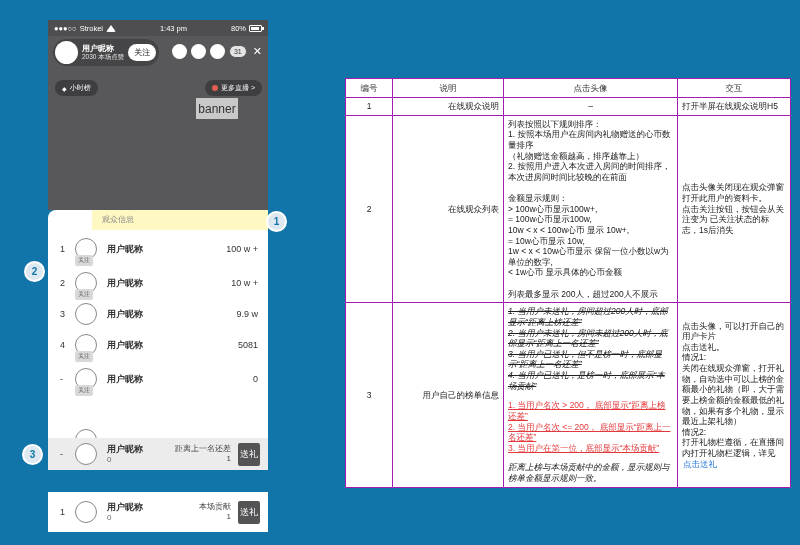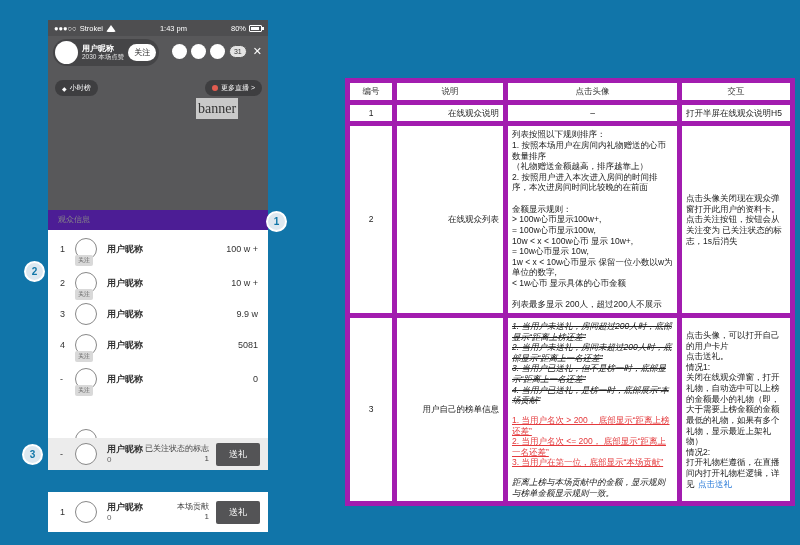--- a/index.html
+++ b/index.html
@@ -32,28 +32,28 @@
                 font-size:7px; color:#333; display:inline-flex; align-items:center; justify-content:center; padding:0 3px; }
   .close { color:#fff; font-size:11px; line-height:1; margin-left:2px; }
 
   .sub-row { position:absolute; top:44px; left:7px; right:6px; display:flex; justify-content:space-between; align-items:center; }
   .tag-pill { background:#3e3e40; color:#fff; font-size:7px; border-radius:9px; padding:3px 7px;
               display:inline-flex; align-items:center; gap:3px; }
   .diamond { font-size:6px; font-style:normal; }
   .dot { width:6px; height:6px; border-radius:50%; background:#e25c50; display:inline-block; }
 
   .banner { position:absolute; top:62px; right:30px; width:42px; height:21px; background:#c9c9c9;
-            color:#333; font-size:14px; display:flex; align-items:center; justify-content:center; border:none;font-family:Liberation Serif, serif; }
+            color:#333; font-size:12px; display:flex; align-items:center; justify-content:center; border:none; }
 
   .panel { height:260px; background:#fff; border-radius:8px 8px 0 0; display:flex; flex-direction:column; }
   .panel-hd { height:36px; position:relative; display:flex; align-items:center; justify-content:center; flex:none; }
   .panel-title { font-size:12px; font-weight:bold; color:#333; }
   .help { position:absolute; right:10px; top:11px; width:13px; height:13px; border:1px solid #999; border-radius:50%;
           color:#777; font-size:8px; line-height:11px; text-align:center; }
-  .section { height:20px; background:#4c1d95; color:#888; font-size:8px; line-height:20px; padding-left:10px; flex:none; }
+  .section { height:20px; background:#fef9c3; color:#888; font-size:8px; line-height:20px; padding-left:10px; flex:none;margin-left:44px; }
   .rows { flex:1; position:relative; overflow:hidden; padding-top:2px; }
   .vrow { display:flex; align-items:center; height:34px; padding:0 10px 0 12px; }
   .vrow.short { height:28px; }
   .rank { width:15px; font-size:9px; color:#333; flex:none; }
   .avatar-wrap { position:relative; width:24px; margin-right:8px; flex:none; }
   .avatar { display:block; width:22px; height:22px; border:1px solid #888; border-radius:50%; background:#fff; }
   .follow-badge { position:absolute; left:0; bottom:-6px; background:#d9d9d9; color:#555; font-size:6px;
                   padding:1px 3px; border-radius:2px; border:none; }
   .follow-badge:empty { display:none; }
   .vname { font-size:9px; font-weight:600; color:#333; flex:1; }
@@ -61,33 +61,33 @@
   .partial { position:absolute; left:27px; bottom:-13px; width:22px; height:22px; border:1px solid #888; border-radius:50%; background:#fff; }
 
   .barrow { display:flex; align-items:center; padding:0 8px 0 12px; }
   .selfbar { height:32px; background:#ececec; flex:none; }
   .floatbar { position:absolute; left:48px; top:492px; width:220px; height:40px; background:#fff; }
   .name-col { display:flex; flex-direction:column; line-height:1.2; flex:1; }
   .amt { font-size:8px; color:#666; }
   .gap-col { display:flex; flex-direction:column; align-items:flex-end; line-height:1.25; margin-right:7px; }
   .gap-label { font-size:8px; color:#444; }
   .gap-val { font-size:8px; color:#444; }
-  .gift-btn { background:#545456; color:#fff; font-size:9px; padding:5px 13px; border-radius:2px; border:none; }
+  .gift-btn { background:#545456; color:#fff; font-size:9px; padding:5px 2px; border-radius:2px; border:none; }
 
   
   .ann { position:absolute; width:21px; height:21px; border-radius:50%; background:#dde8f0; border:2px solid #fff;
          color:#1076a8; font-size:10px; font-weight:bold; display:flex; align-items:center; justify-content:center; }
   .ann1 { left:266px; top:211px; }
   .ann2 { left:24px; top:261px; }
   .ann3 { left:22px; top:444px; }
 
   
   table.spec { position:absolute; left:345px; top:78px; width:445px; border-collapse:collapse; table-layout:fixed;
                font-size:8.5px; color:#222; background:#fff; }
-  .spec th, .spec td { border:5px solid #a21caf; padding:3px 4px; line-height:1.25; }
+  .spec th, .spec td { border:1px solid #a21caf; padding:3px 4px; line-height:1.25; }
   .spec th { font-weight:normal; text-align:center; height:19px; color:#333; }
   .c-id { text-align:center; vertical-align:middle; }
   .c-name { text-align:right; vertical-align:middle; }
   .c-detail { vertical-align:top; }
   .c-inter { vertical-align:middle; }
   .center { text-align:center; vertical-align:middle; }
   .pre { white-space:pre-line; }
   .strike { text-decoration:line-through;font-style:italic; }
   .red { color:#e4393c; margin-top:9px;text-decoration:underline; }
   .note { margin-top:9px;font-style:italic; }
@@ -198,21 +198,21 @@
     <div class="barrow selfbar">
       <span class="rank">-</span>
       <span class="avatar-wrap">
           <span class="avatar"></span>
         </span>
       <span class="name-col">
         <span class="vname">用户昵称</span>
         <span class="amt">0</span>
       </span>
       <span class="gap-col">
-        <span class="gap-label">已关注状态的标志</span>
+        <span class="gap-label">距离上一名还差</span>
         <span class="gap-val">1</span>
       </span>
       <button class="gift-btn">送礼</button>
     </div>
   </div>
 </div>
 
 <div class="barrow floatbar">
   <span class="rank">1</span>
   <span class="avatar-wrap">

